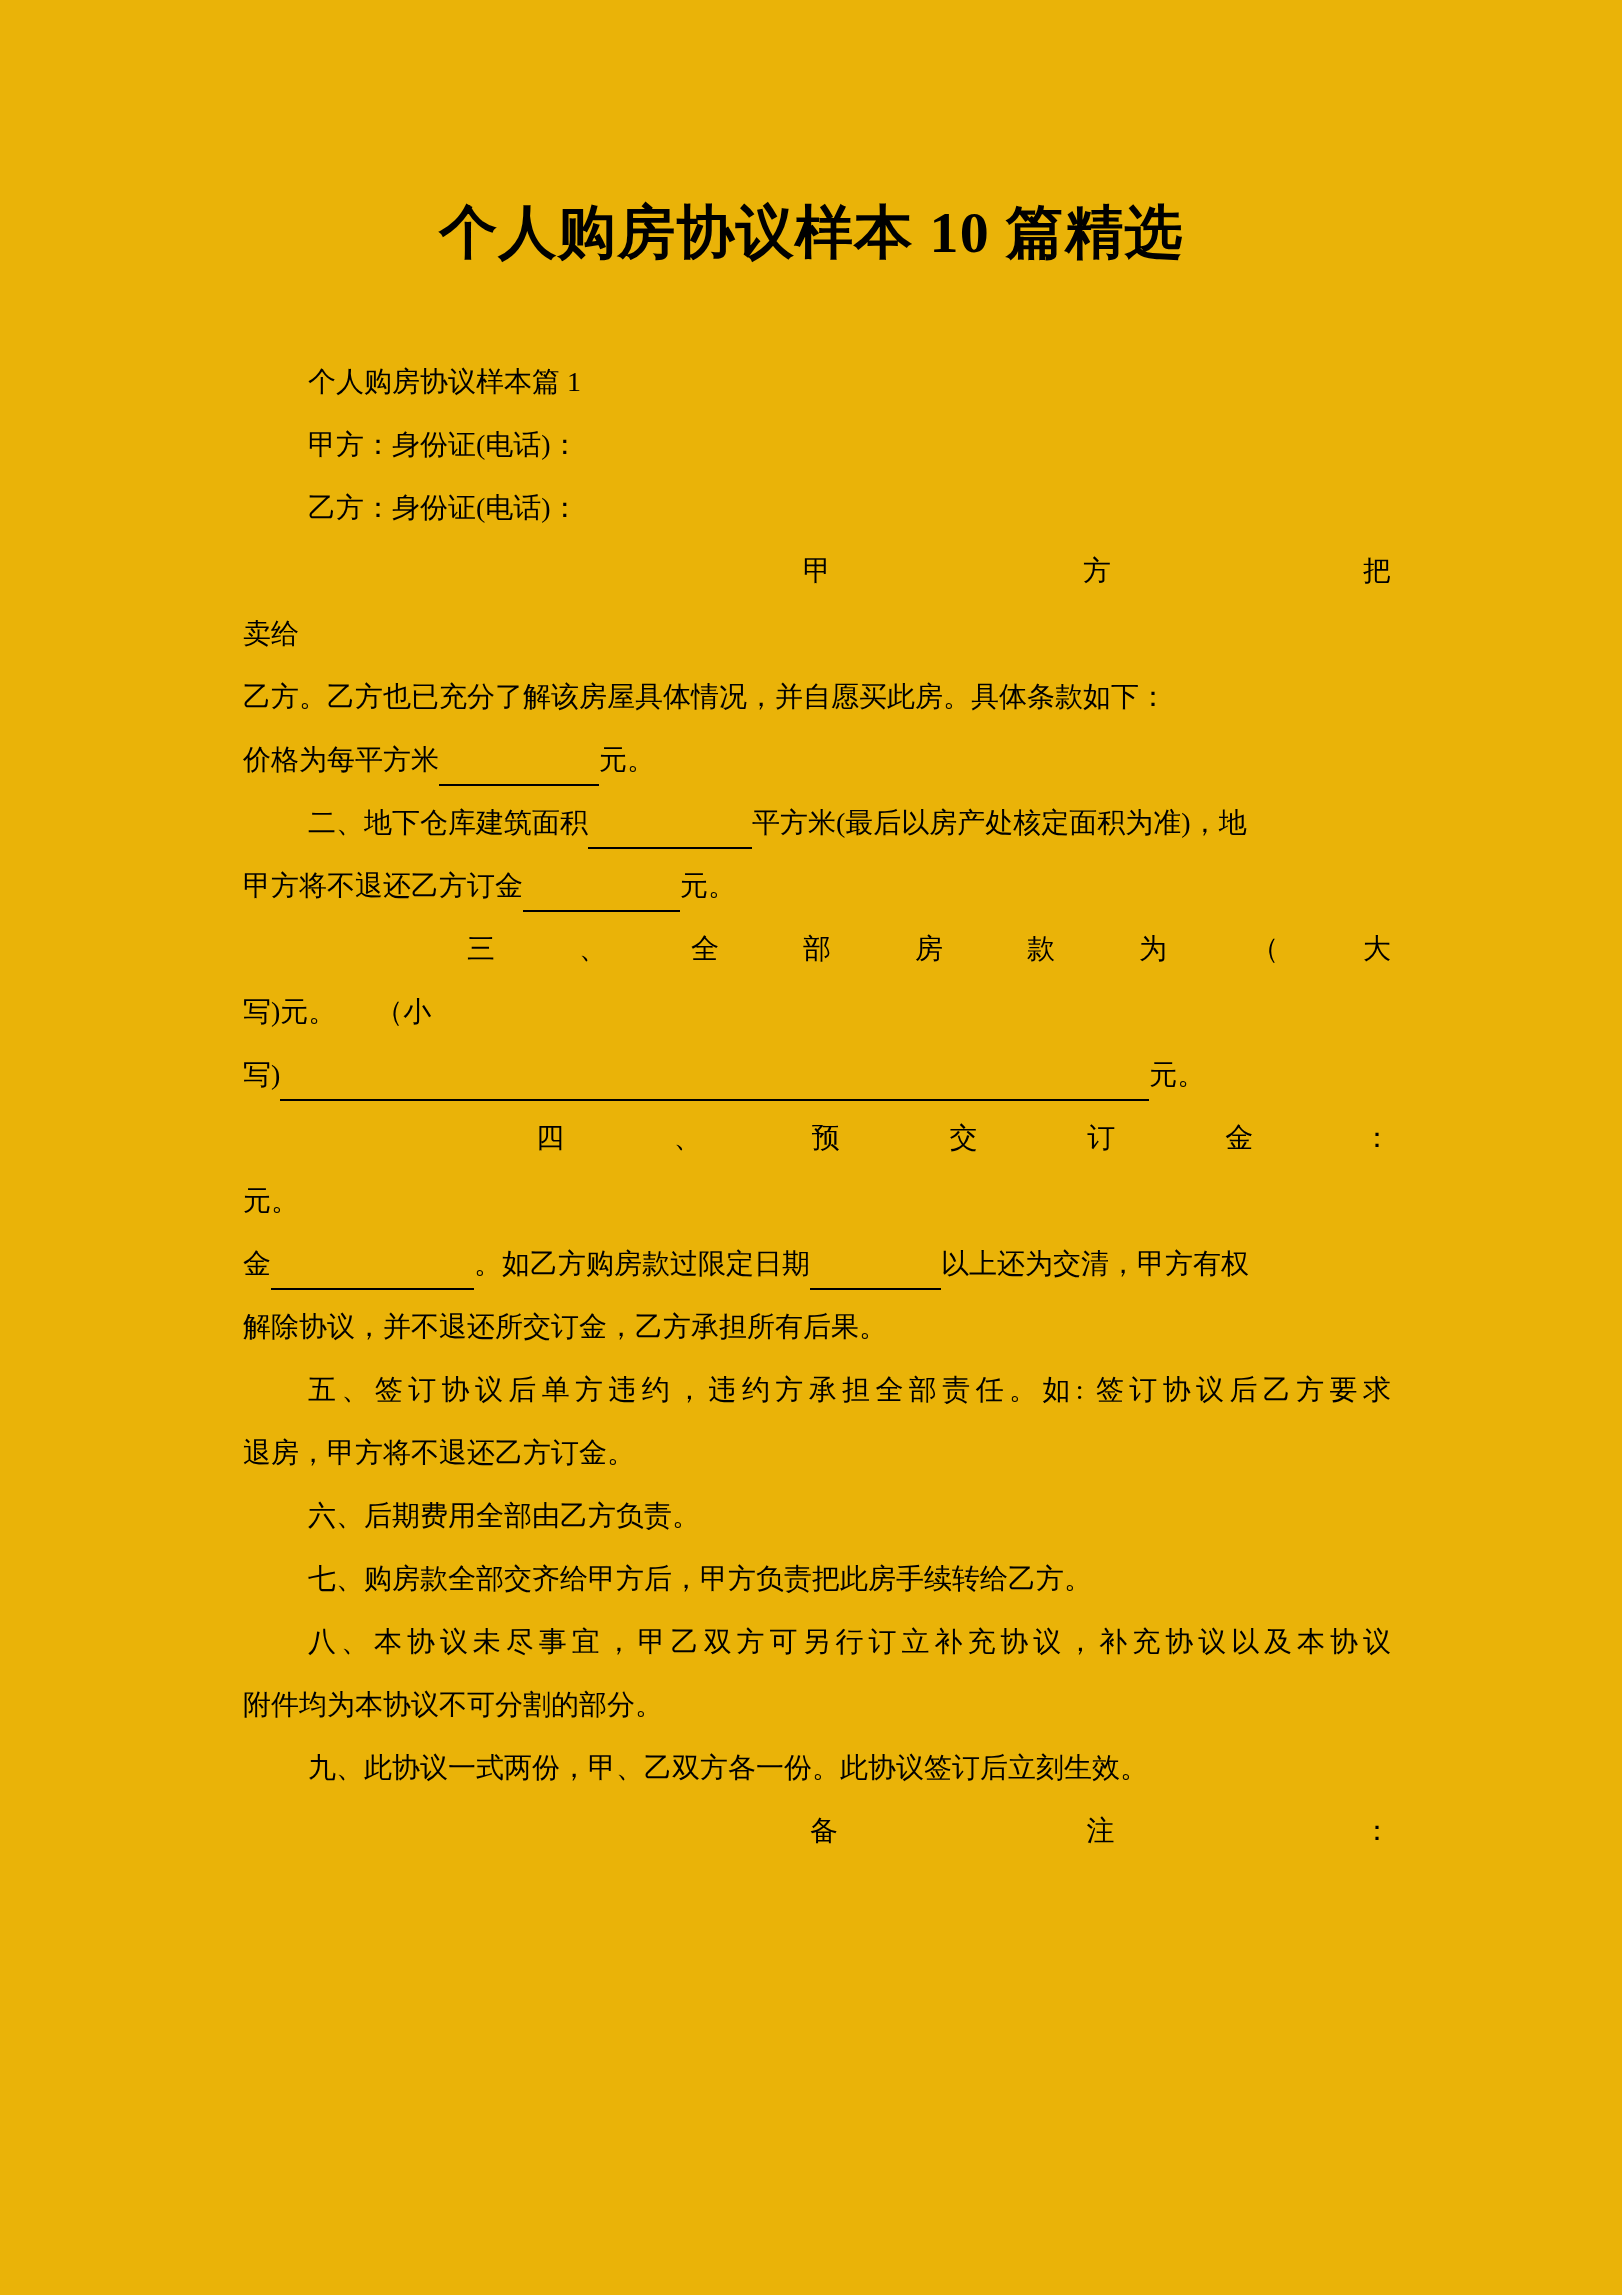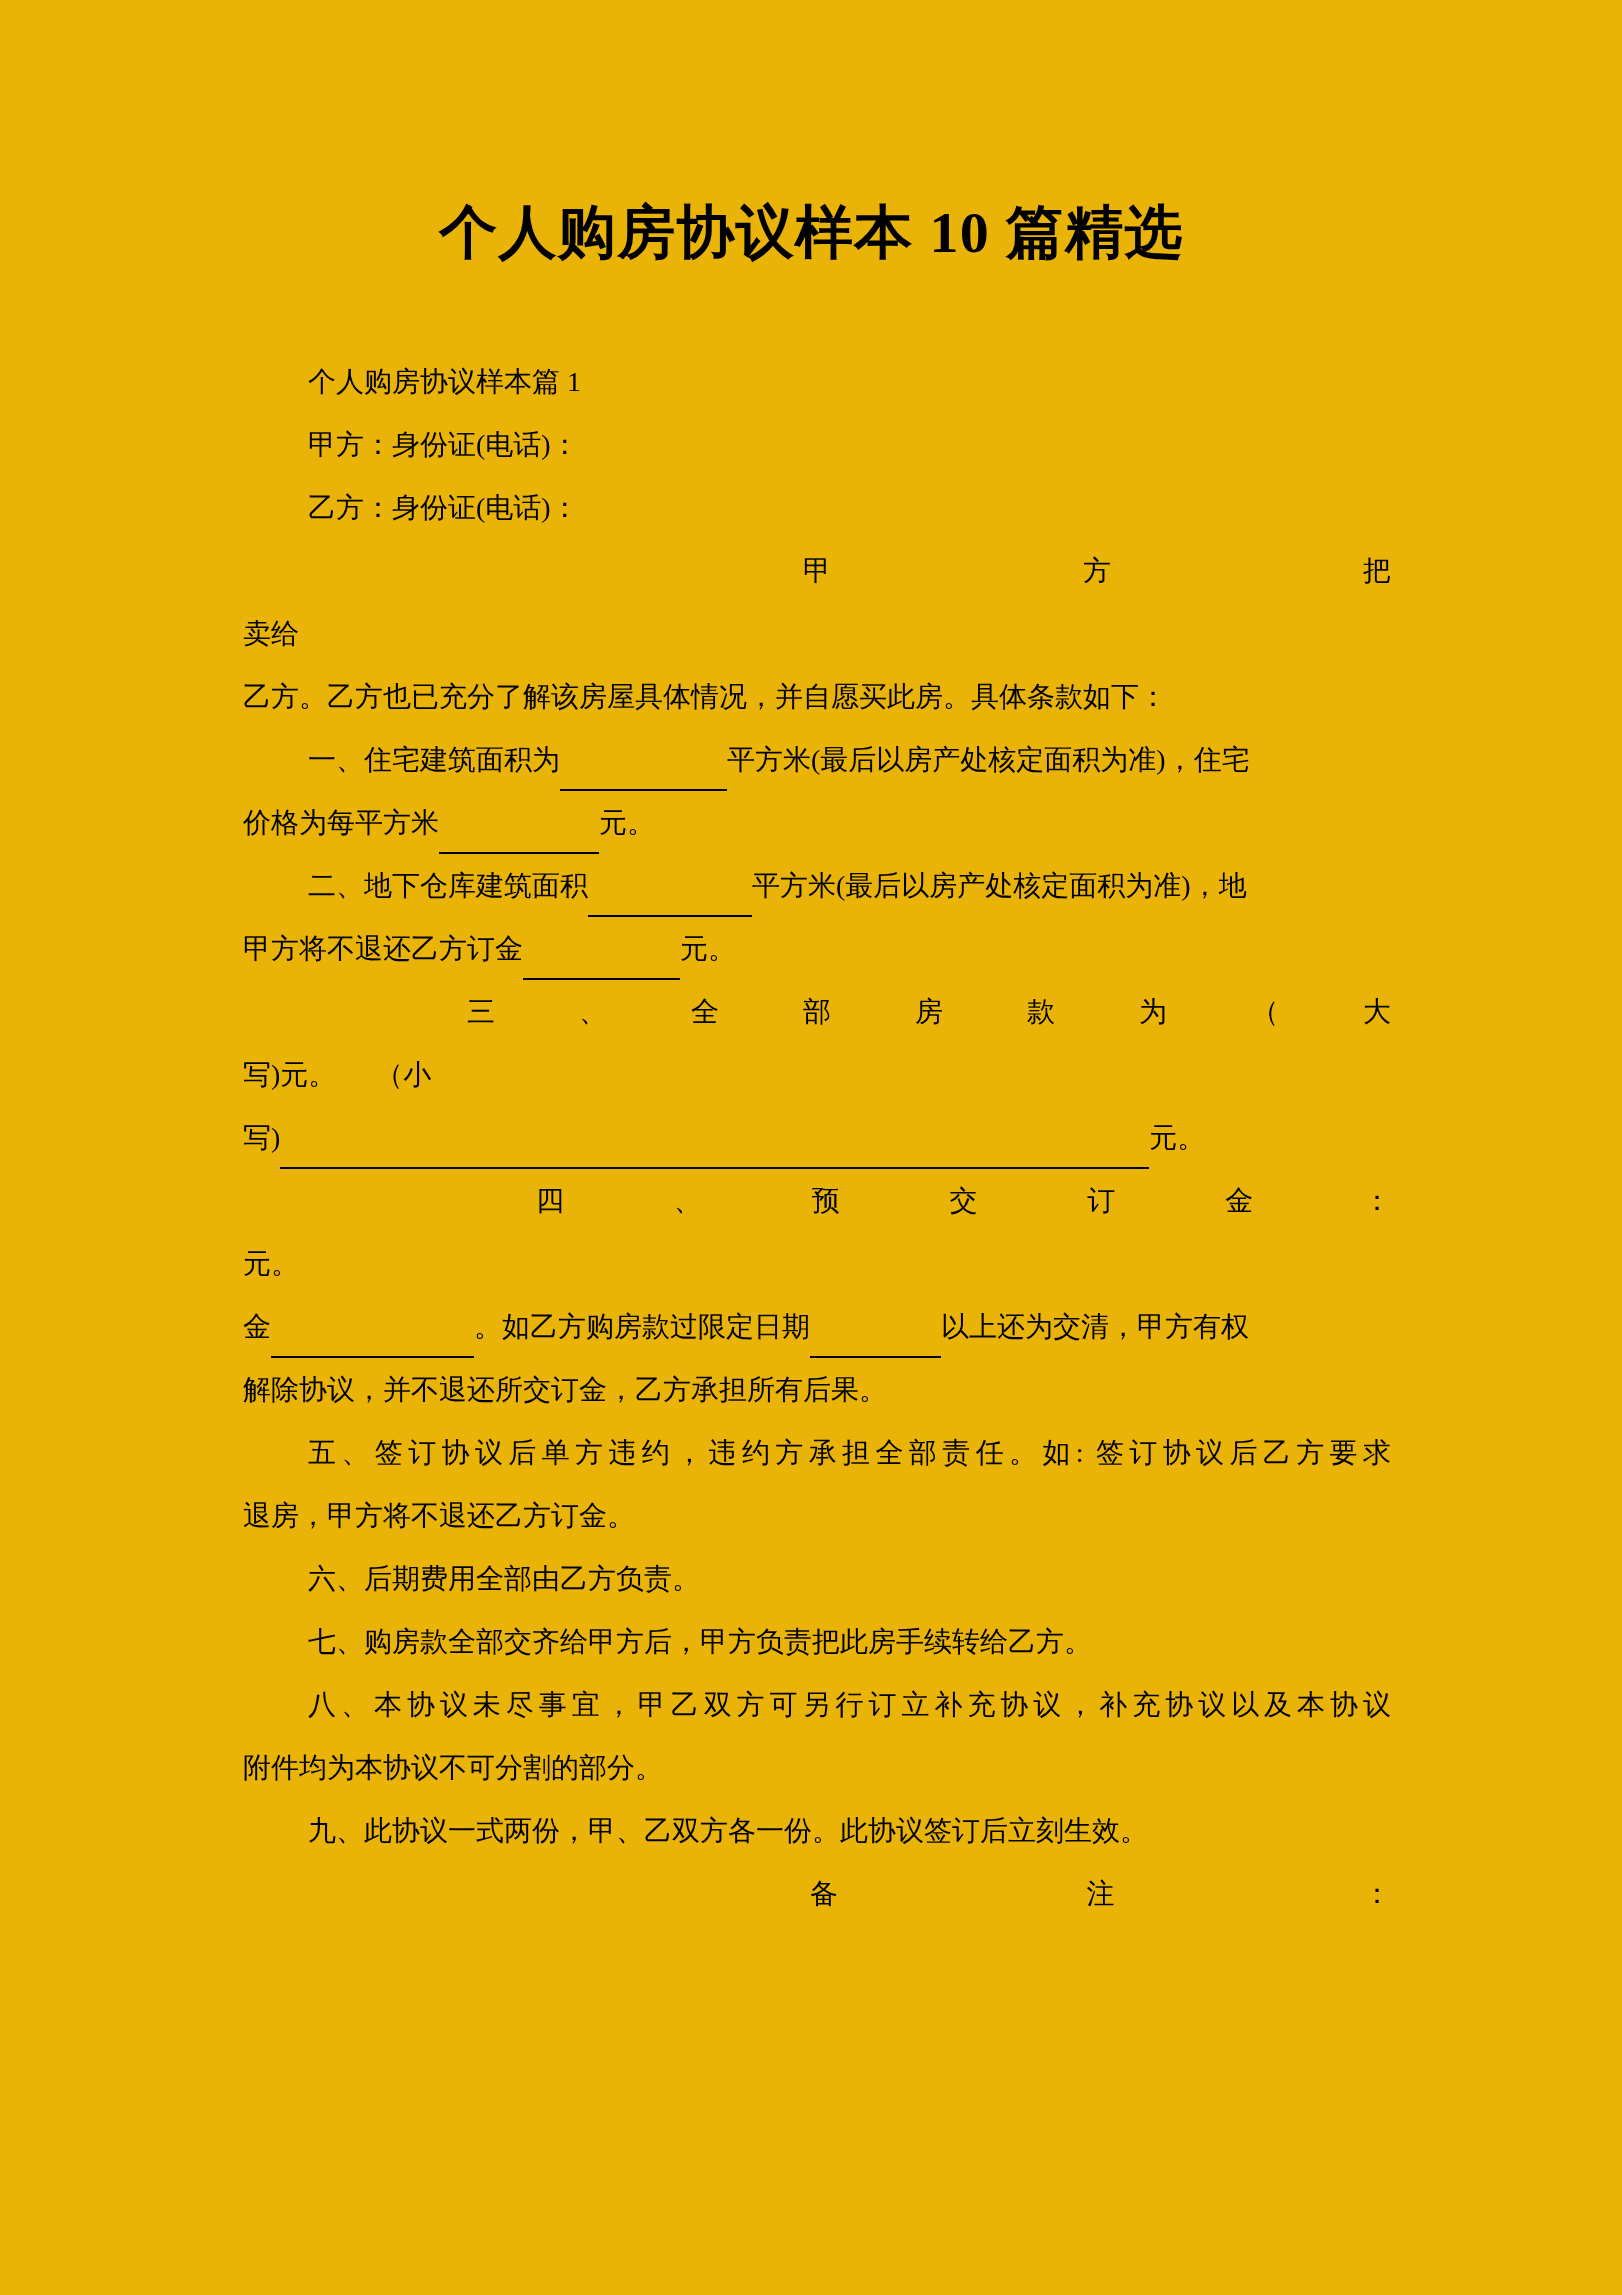--- a/index.html
+++ b/index.html
@@ -30,21 +30,21 @@
     top: 350px;
     width: 1148px;
     font-size: 28px;
   }
   .line {
     height: 63px;
     line-height: 63px;
     white-space: nowrap;
   }
   .indent { padding-left: 65px; }
-  .flexline { display: flex; align-items: flex-end; }
+  .flexline { display: flex; align-items: center; }
   .flexline > span { display: block; line-height: 63px; flex: 0 0 auto; }
   .ul {
     height: 50px;
     border-bottom: 2.6px solid #000;
   }
   .fill { flex: 1 1 auto; }
   .stretch {
     flex: 1 1 auto;
     min-width: 0;
     text-align: justify;
@@ -84,25 +84,20 @@
         <span>把</span>
       </div>
 
     <div class="line flexline">
       <span class="ul fill"></span>
       <span>卖给</span>
     </div>
 
     <div class="line">乙方。乙方也已充分了解该房屋具体情况，并自愿买此房。具体条款如下：</div>
 
-    <div class="line flexline indent">
-      <span>一、住宅建筑面积为</span>
-      <span class="ul" style="width:167px"></span>
-      <span class="stretch">平方米(最后以房产处核定面积为准)，住宅</span>
-    </div>
 
     <div class="line flexline">
       <span>价格为每平方米</span>
       <span class="ul" style="width:160px"></span>
       <span>元。</span>
     </div>
 
     <div class="line flexline indent">
       <span>二、地下仓库建筑面积</span>
       <span class="ul" style="width:164px"></span>

